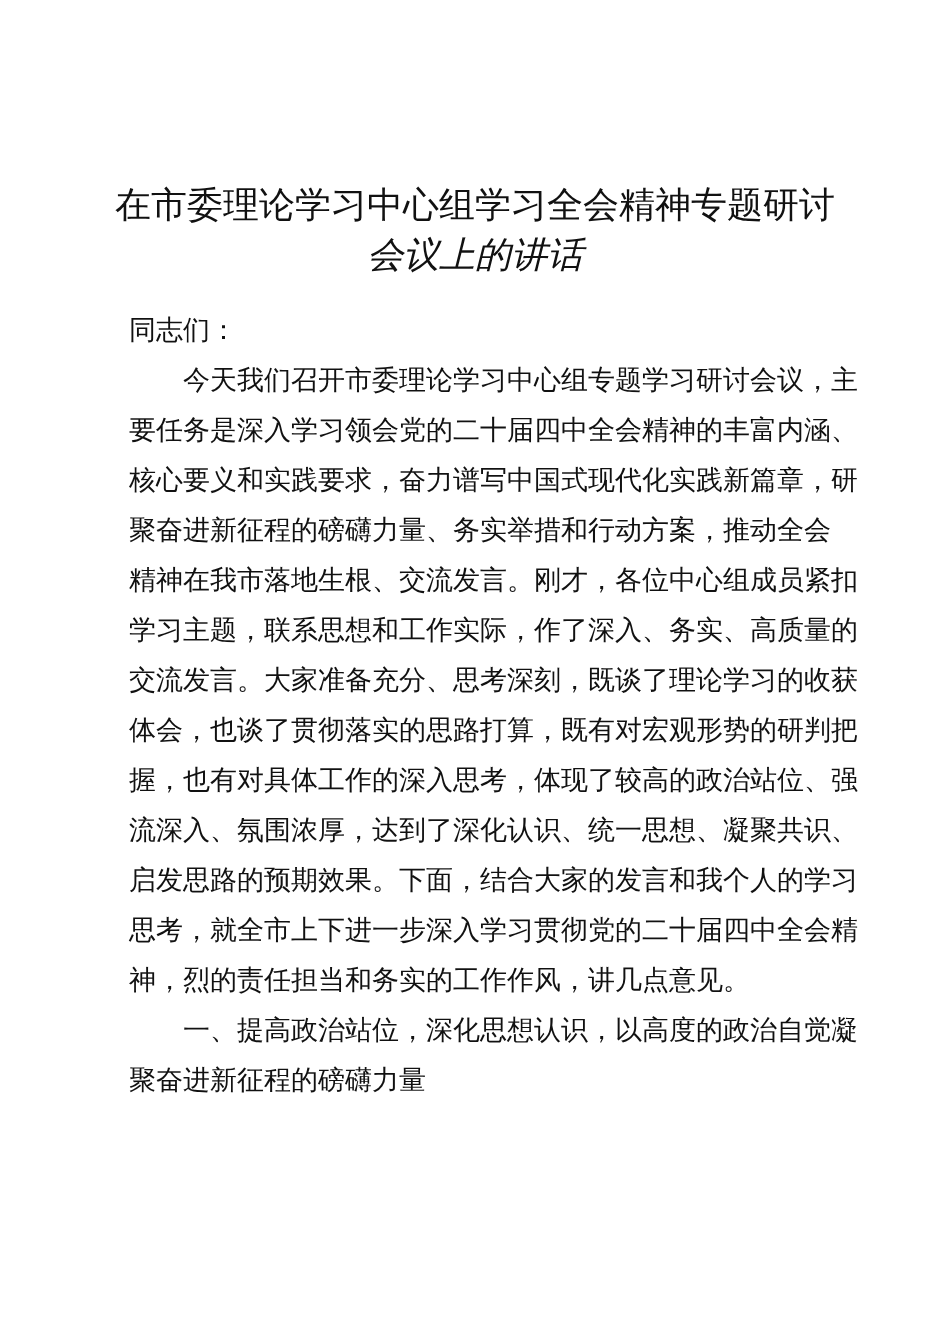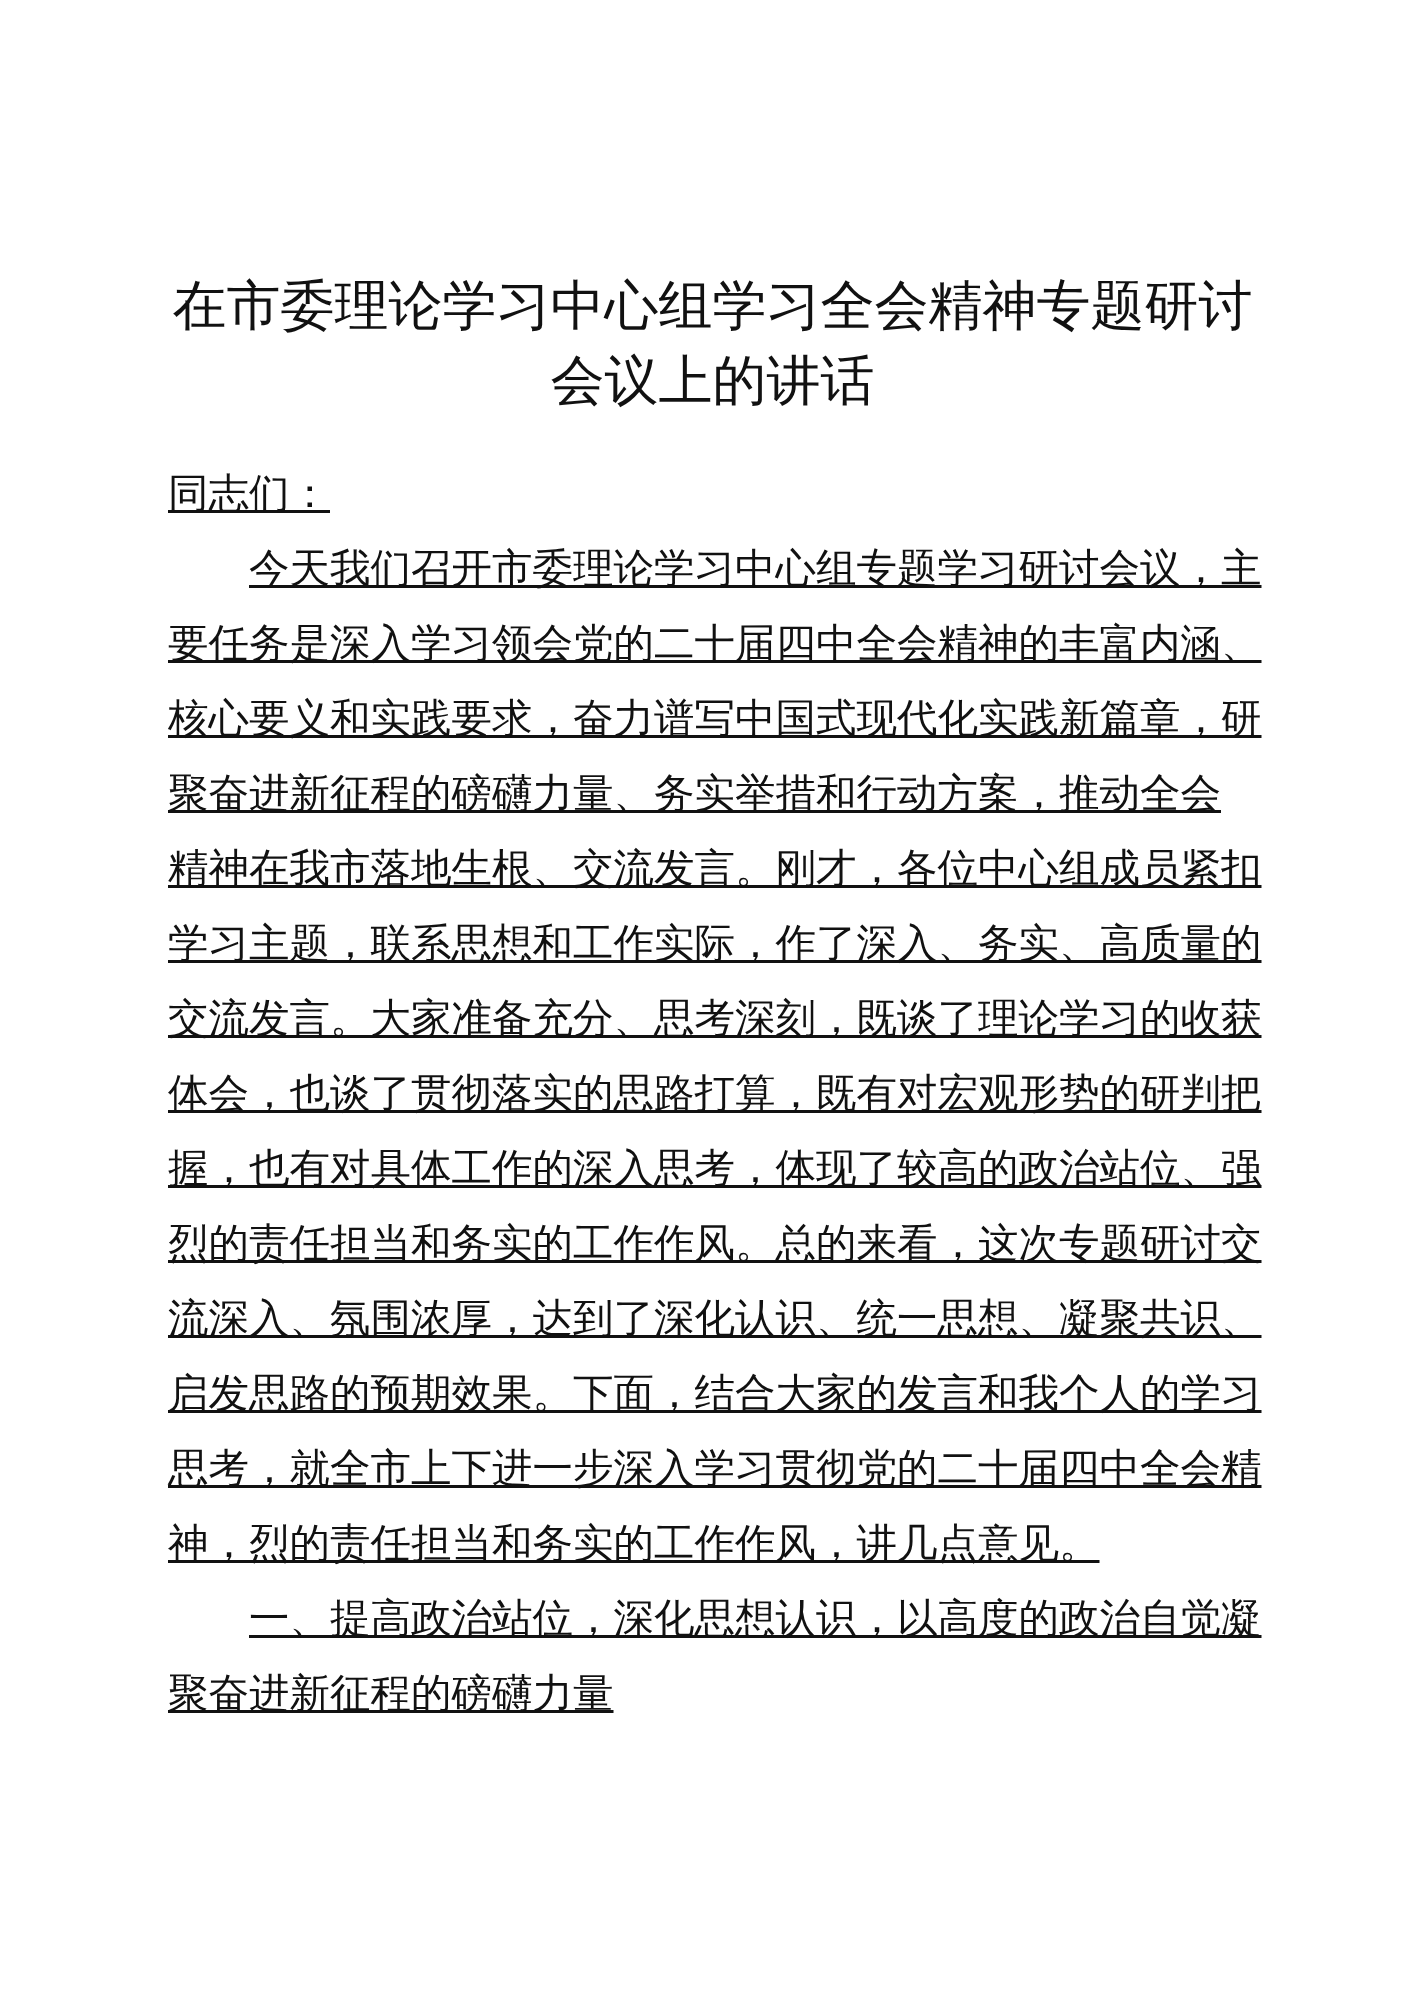--- a/index.html
+++ b/index.html
@@ -30,60 +30,58 @@
       font-size: 36px;
       line-height: 50px;
       letter-spacing: 0px;
       color: #111;
       margin: 0;
       font-weight: normal;
     }
     .title .line { display: block; white-space: nowrap; }
     .body {
       position: absolute;
-      left: 112px;
+      left: 129px;
       top: 305px;
       width: 710px;
-      text-decoration: underline;
     }
     .line {
       display: block;
       white-space: nowrap;
       font-size: 27px;
       line-height: 50px;
       height: 50px;
       color: #111;
     }
     .indent { padding-left: 54px; }
     .heading-line { font-size: 27px; }
   </style>
 </head>
 <body>
 
 <div class="page">
 
   <h1 class="title">
     <span class="line" style="font-size:36px;line-height:50px;height:50px;">在市委理论学习中心组学习全会精神专题研讨</span>
-    <span class="line" style="font-size:36px;line-height:50px;height:50px;">会议上的讲话</span>
+    <span class="line" style="font-size:36px;line-height:50px;height:50px;font-style:italic;">会议上的讲话</span>
   </h1>
 
   <div class="body">
     <span class="line">同志们：</span>
 
     <div>
       <span class="line indent">今天我们召开市委理论学习中心组专题学习研讨会议，主</span>
       <span class="line">要任务是深入学习领会党的二十届四中全会精神的丰富内涵、</span>
       <span class="line">核心要义和实践要求，奋力谱写中国式现代化实践新篇章，研</span>
       <span class="line">聚奋进新征程的磅礴力量、务实举措和行动方案，推动全会</span>
       <span class="line">精神在我市落地生根、交流发言。刚才，各位中心组成员紧扣</span>
       <span class="line">学习主题，联系思想和工作实际，作了深入、务实、高质量的</span>
       <span class="line">交流发言。大家准备充分、思考深刻，既谈了理论学习的收获</span>
       <span class="line">体会，也谈了贯彻落实的思路打算，既有对宏观形势的研判把</span>
       <span class="line">握，也有对具体工作的深入思考，体现了较高的政治站位、强</span>
-      <span class="line">烈的责任担当和务实的工作作风。总的来看，这次专题研讨交</span>
       <span class="line">流深入、氛围浓厚，达到了深化认识、统一思想、凝聚共识、</span>
       <span class="line">启发思路的预期效果。下面，结合大家的发言和我个人的学习</span>
       <span class="line">思考，就全市上下进一步深入学习贯彻党的二十届四中全会精</span>
       <span class="line">神，烈的责任担当和务实的工作作风，讲几点意见。</span>
     </div>
 
     <div>
       <span class="line indent heading-line">一、提高政治站位，深化思想认识，以高度的政治自觉凝</span>
       <span class="line heading-line">聚奋进新征程的磅礴力量</span>
     </div>

